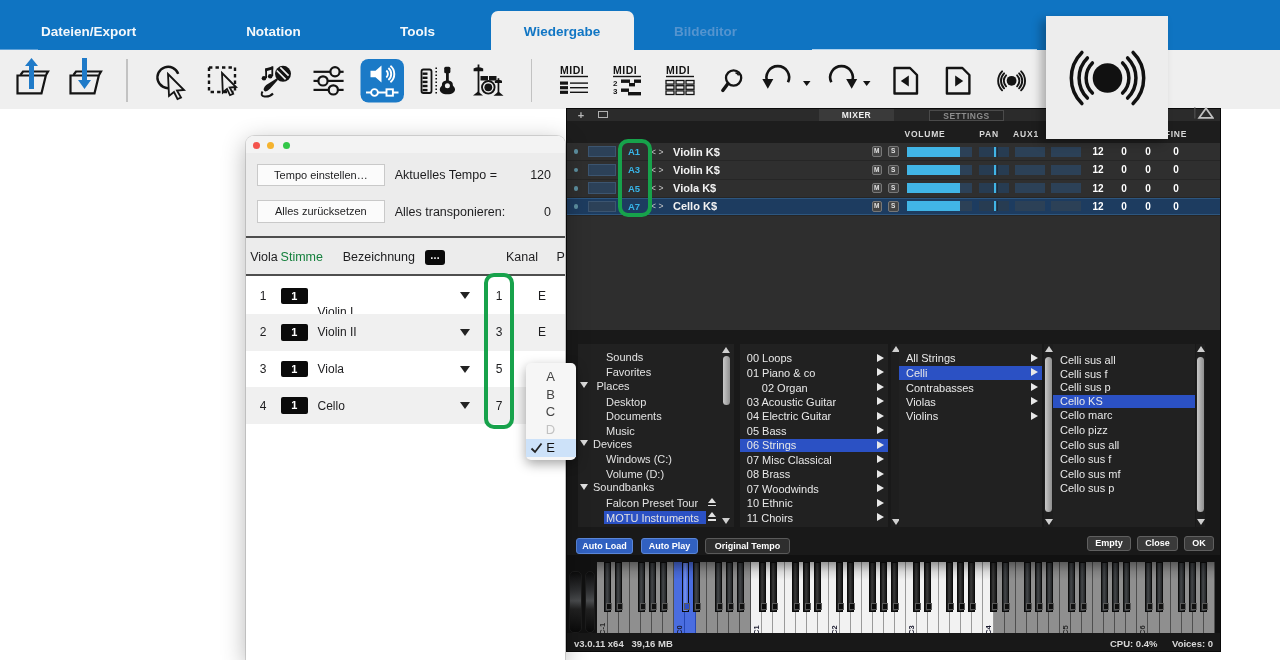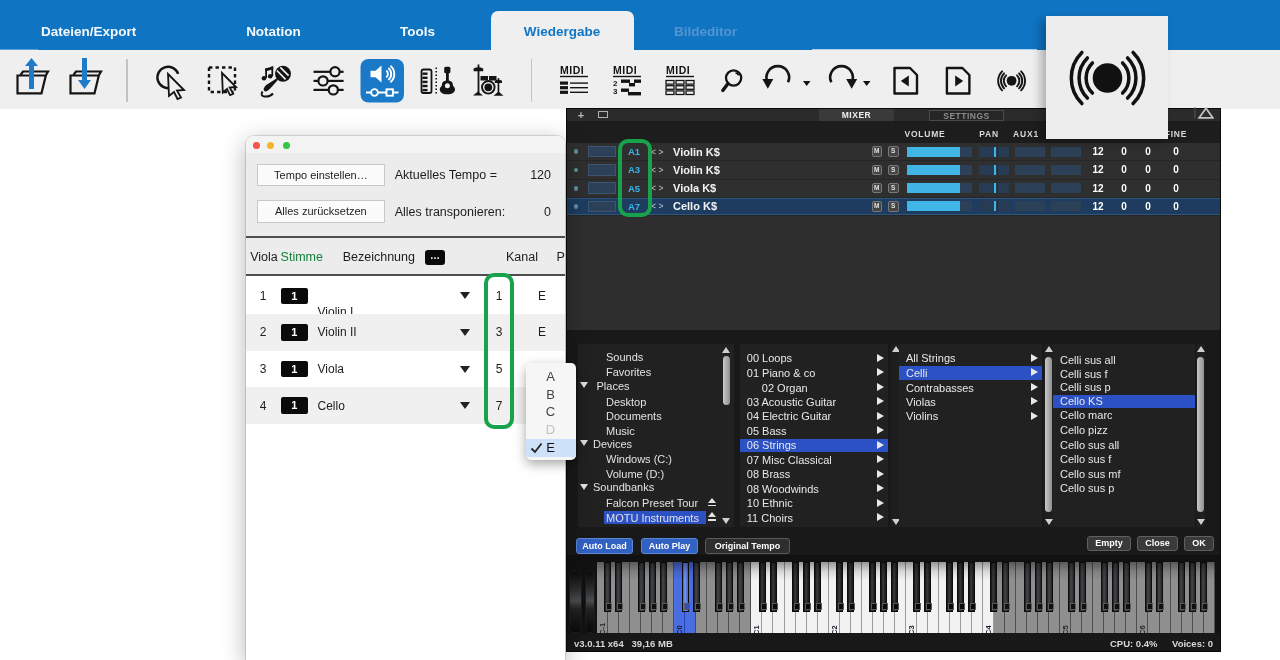--- a/index.html
+++ b/index.html
@@ -274,21 +274,21 @@
     <div style="position:absolute;left:137.6px;top:67.4px;width:0;height:0;border-top:4.5px solid transparent;border-bottom:4.5px solid transparent;border-left:7px solid #e8e8e8;"></div>
     <div style="position:absolute;left:7px;top:79.6px;font:11px 'Liberation Sans',sans-serif;color:#e8e8e8;line-height:14px;white-space:nowrap;">05 Bass</div>
     <div style="position:absolute;left:137.6px;top:82.1px;width:0;height:0;border-top:4.5px solid transparent;border-bottom:4.5px solid transparent;border-left:7px solid #e8e8e8;"></div>
     <div style="position:absolute;left:0;top:94.4px;width:148.6px;height:13.6px;background:#2b51c4;"></div>
     <div style="position:absolute;left:7px;top:94.2px;font:11px 'Liberation Sans',sans-serif;color:#e8e8e8;line-height:14px;white-space:nowrap;">06 Strings</div>
     <div style="position:absolute;left:137.6px;top:96.7px;width:0;height:0;border-top:4.5px solid transparent;border-bottom:4.5px solid transparent;border-left:7px solid #e8e8e8;"></div>
     <div style="position:absolute;left:7px;top:108.5px;font:11px 'Liberation Sans',sans-serif;color:#e8e8e8;line-height:14px;white-space:nowrap;text-align:center;">07 Misc Classical</div>
     <div style="position:absolute;left:137.6px;top:111.0px;width:0;height:0;border-top:4.5px solid transparent;border-bottom:4.5px solid transparent;border-left:7px solid #e8e8e8;"></div>
     <div style="position:absolute;left:7px;top:123.2px;font:11px 'Liberation Sans',sans-serif;color:#e8e8e8;line-height:14px;white-space:nowrap;">08 Brass</div>
     <div style="position:absolute;left:137.6px;top:125.7px;width:0;height:0;border-top:4.5px solid transparent;border-bottom:4.5px solid transparent;border-left:7px solid #e8e8e8;"></div>
-    <div style="position:absolute;left:7px;top:137.5px;font:11px 'Liberation Sans',sans-serif;color:#e8e8e8;line-height:14px;white-space:nowrap;">08 Woodwinds</div>
+    <div style="position:absolute;left:7px;top:137.5px;font:11px 'Liberation Sans',sans-serif;color:#e8e8e8;line-height:14px;white-space:nowrap;">07 Woodwinds</div>
     <div style="position:absolute;left:137.6px;top:140.0px;width:0;height:0;border-top:4.5px solid transparent;border-bottom:4.5px solid transparent;border-left:7px solid #e8e8e8;"></div>
     <div style="position:absolute;left:7px;top:152.1px;font:11px 'Liberation Sans',sans-serif;color:#e8e8e8;line-height:14px;white-space:nowrap;">10 Ethnic</div>
     <div style="position:absolute;left:137.6px;top:154.6px;width:0;height:0;border-top:4.5px solid transparent;border-bottom:4.5px solid transparent;border-left:7px solid #e8e8e8;"></div>
     <div style="position:absolute;left:7px;top:166.5px;font:11px 'Liberation Sans',sans-serif;color:#e8e8e8;line-height:14px;white-space:nowrap;">11 Choirs</div>
     <div style="position:absolute;left:137.6px;top:169.0px;width:0;height:0;border-top:4.5px solid transparent;border-bottom:4.5px solid transparent;border-left:7px solid #e8e8e8;"></div>
   </div>
 <div style="position:absolute;left:891px;top:344.3px;width:9px;height:183px;background:#1e1e1e;">
     <div style="position:absolute;left:0.5px;top:2px;width:0;height:0;border-left:4px solid transparent;border-right:4px solid transparent;border-bottom:6px solid #cfcfcf;"></div>
     <div style="position:absolute;left:0.5px;bottom:2px;width:0;height:0;border-left:4px solid transparent;border-right:4px solid transparent;border-top:6px solid #cfcfcf;"></div>
   </div>

